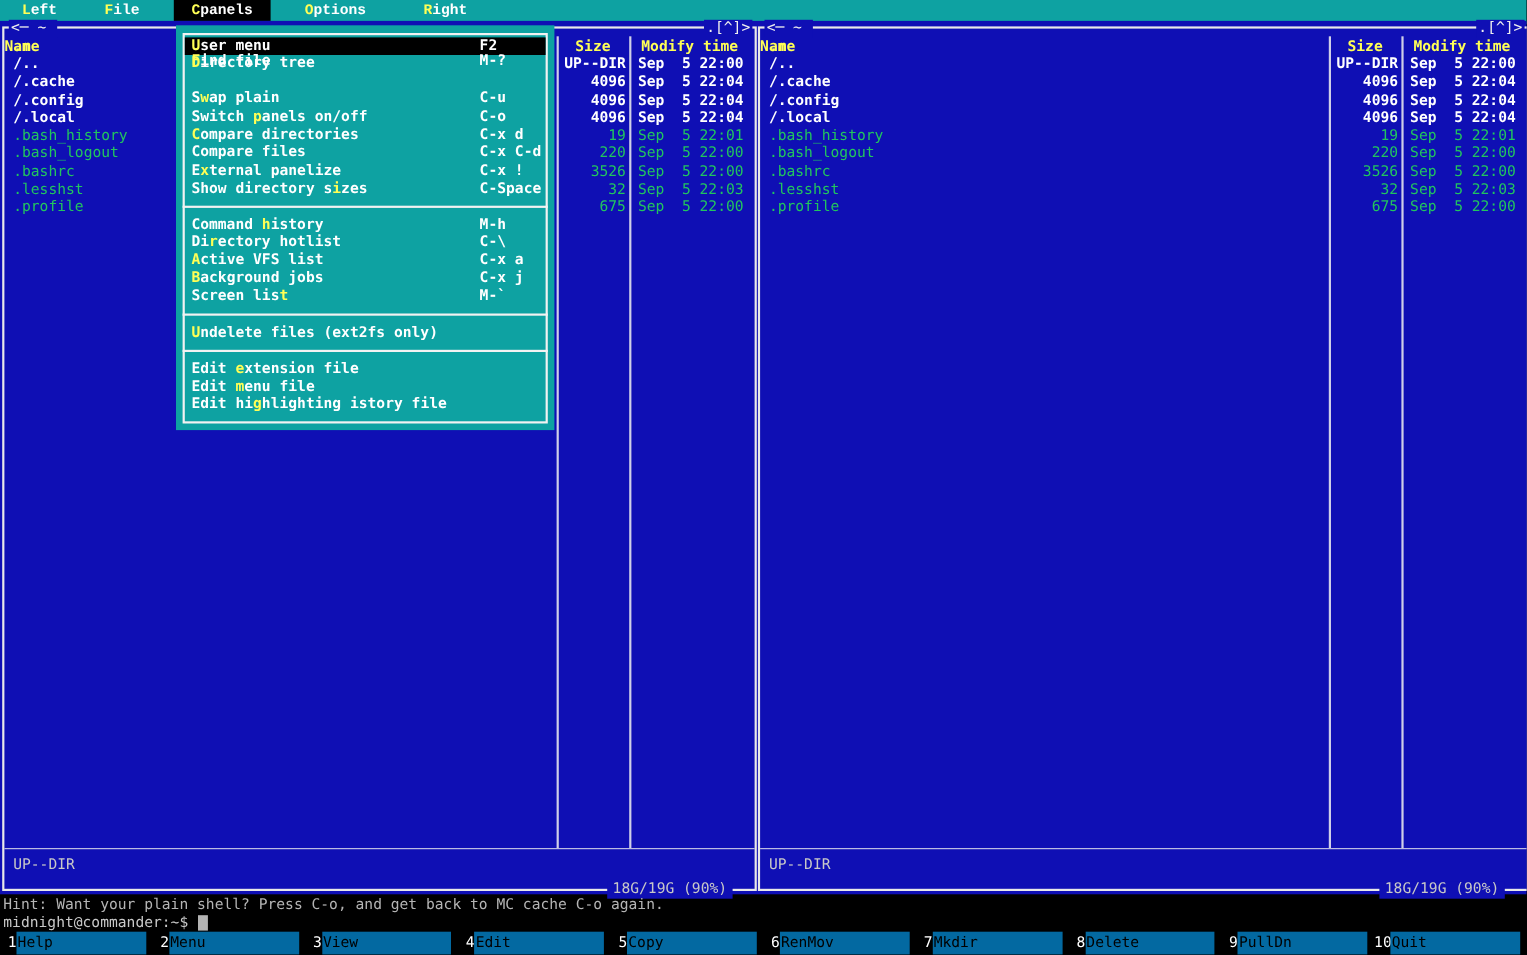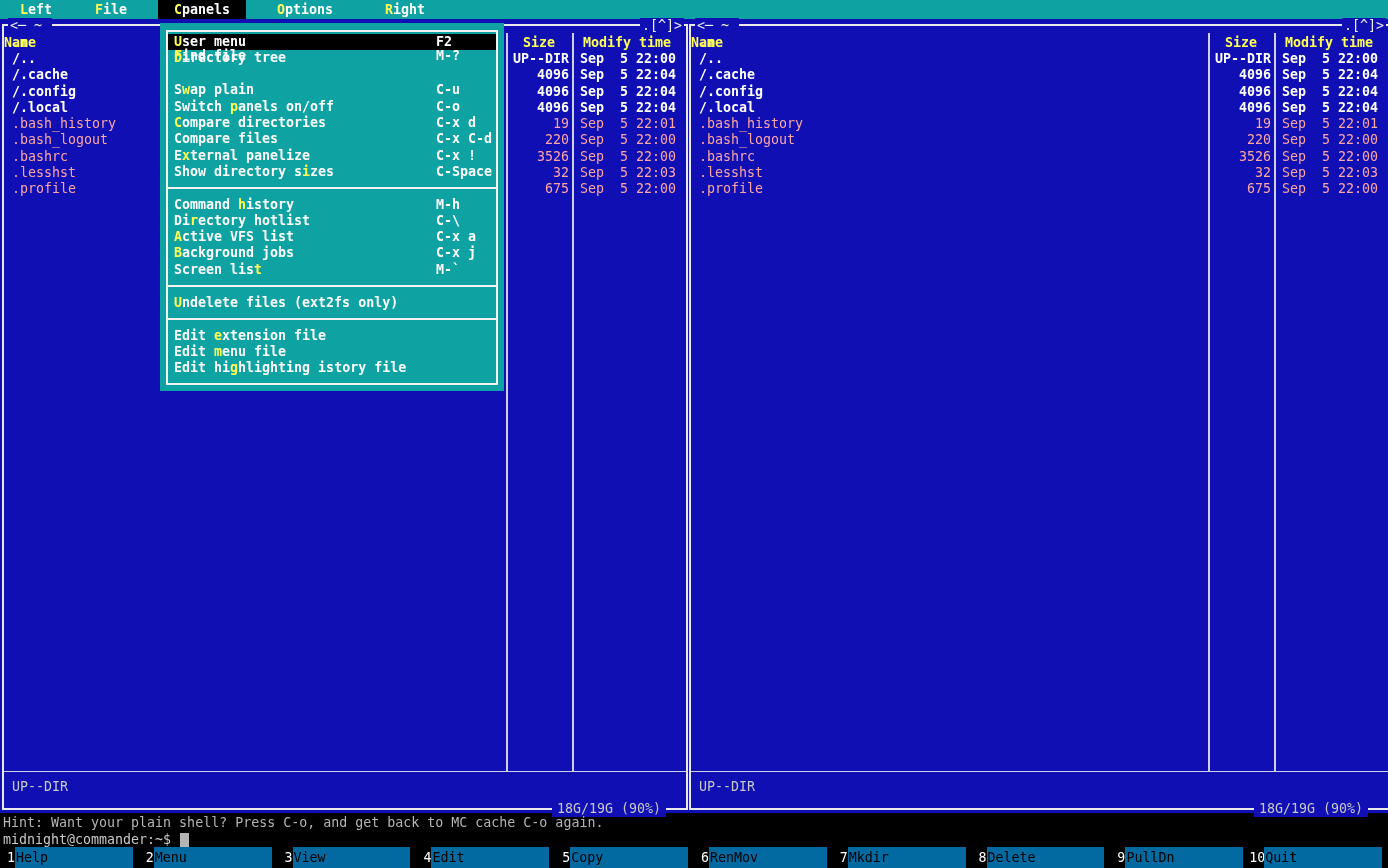--- a/index.html
+++ b/index.html
@@ -1,21 +1,21 @@
 <!DOCTYPE html>
 <html><head>
 <meta charset="utf-8">
 <style>
   html,body{margin:0;padding:0;background:#000;}
   .screen{position:relative;width:1388px;height:868px;background:#000;overflow:hidden;
           font-family:"DejaVu Sans Mono",monospace;font-size:13.3px;line-height:16.3px;}
   span[data-bind]{white-space:pre;}
 
   
-  .menubar{position:absolute;left:0;top:0;width:1388px;height:22px;background:#0ea2a2;}
+  .menubar{position:absolute;left:0;top:0;width:1388px;height:22px;background:#0ea2a2;font-family:Liberation Mono, monospace;}
   .mbitem{position:absolute;top:0;height:19px;line-height:19px;font-weight:bold;color:#fff;padding:0 8px;cursor:default;}
   .mbitem .hot{color:#ffff55;}
   .mbitem.selected{background:#000;padding:0 16px;}
 
   
   .workspace{position:absolute;left:0;top:19px;width:1388px;height:794px;background:#0f0fb4;}
 
   
   .panel{position:absolute;top:5px;height:782px;border:2px solid #e9e9e9;background:#0f0fb4;font-weight:bold;}
   .panel.pleft{left:2px;width:682px;}
@@ -30,21 +30,21 @@
   .phdr .h-mtime{position:absolute;right:6px;width:106px;text-align:center;}
   .colsep{position:absolute;top:7px;height:738px;width:2px;background:#cfcfe8;}
   .colsep.c1{right:178px;}
   .colsep.c2{right:112px;}
   .rows{position:absolute;top:25px;left:0;right:0;}
   .frow{position:relative;height:16.3px;}
   .frow .fname{position:absolute;left:8px;}
   .frow .fsize{position:absolute;right:117px;}
   .frow .fmtime{position:absolute;right:10px;}
   .frow.dir{color:#ffffff;font-weight:bold;}
-  .frow.hidden{color:#fca5a5;font-weight:normal;}
+  .frow.hidden{color:#22c55e;font-weight:normal;}
   .minisep{position:absolute;left:0;right:0;top:745px;height:1px;background:#cfcfe8;}
   .pstatus{position:absolute;top:753px;left:8px;color:#c8c8c8;font-weight:normal;}
   .pusage{position:absolute;bottom:-9px;right:20px;height:16px;line-height:16px;background:#0f0fb4;color:#c8c8c8;font-weight:normal;padding:0 5px;}
 
   
   .dropdown{position:absolute;left:160px;top:4px;width:344px;height:368px;background:#0ea2a2;}
   .dropframe{position:absolute;left:6px;right:6px;top:7px;bottom:6px;border:2px solid #f2f2f2;}
   .mi{position:absolute;left:8px;right:8px;height:16.3px;font-weight:bold;color:#ffffff;cursor:default;}
   .mi .hot{color:#ffff55;}
   .mi .lbl{position:absolute;left:6px;}

